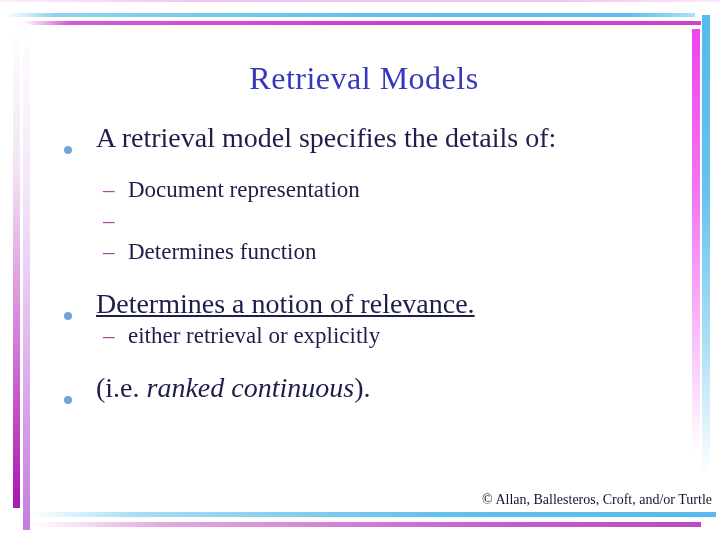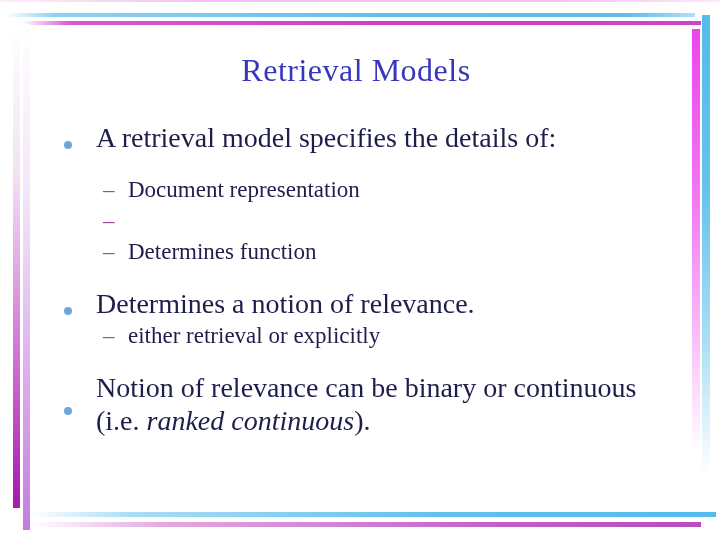--- a/index.html
+++ b/index.html
@@ -28,38 +28,38 @@
   .left-light-stripe { left: 23px; top: 24px; width: 7px; height: 506px;
     background: linear-gradient(to bottom, #ffffff, #f2e4f8 35%, #d9a5ea 75%, #c27ddd 100%); }
   .bottom-cyan-line { left: 30px; top: 512px; width: 686px; height: 5px;
     background: linear-gradient(to right, #ffffff, #a8ddf4 15%, #62c0ec 60%, #54bbec); }
   .bottom-magenta-line { left: 30px; top: 522px; width: 671px; height: 5px;
     background: linear-gradient(to right, #ffffff, #e2a9e0 20%, #c45fc6 70%, #ba4cbd); }
 
   
   .title {
     position: absolute; left: 0; top: 50px; width: 712px;
-    margin: 0; text-align: center;
+    margin: 8px; text-align: center;
     font-size: 32px; font-weight: normal; line-height: 40px;
     color: var(--title, #3737bb);
     letter-spacing: 0.5px;
   }
   .bullet-row {
     position: absolute; left: 64px;
-    display: flex; align-items: center;
+    display: flex; align-items: flex-end;
     color: var(--body-text, #1e1e4d);
     font-size: 28px; line-height: 33px; white-space: nowrap;
   }
   .bullet-row .dot {
     flex: 0 0 auto; width: 8px; height: 8px; border-radius: 50%;
     margin-top: 14px; margin-right: 24px;
     background: var(--bullet-dot, #6fa6d9);
   }
   .b1 { top: 121px; }
-  .b2 { top: 287px; }
+  .b2 { top: 287px; text-decoration: underline; }
   .b3 { top: 371px; }
   .sub-list {
     position: absolute; left: 103px;
     color: var(--body-text, #1e1e4d);
     font-size: 23px; line-height: 31px; white-space: nowrap;
   }
   .s1 { top: 174px; }
   .s2 { top: 320px; }
   .sub-row { display: flex; align-items: baseline; }
   .sub-row .dash {
@@ -116,19 +116,19 @@
   <div class="sub-list s2">
     <div class="sub-row">
       <span class="dash">–</span>
       <span>either retrieval or explicitly</span>
     </div>
   </div>
 
   <div class="bullet-row b3">
     <span class="dot"></span>
     <span class="lines">
-      <div>Notion of relevance can be binary or continuous</div>
       <div><span>(i.e. </span><span class="italic">ranked continuous</span><span>).</span></div>
     </span>
   </div>
 
+  <div class="footer-credit">© Allan, Ballesteros, Croft, and/or Turtle</div>
 
 </div>
 
 </body></html>

